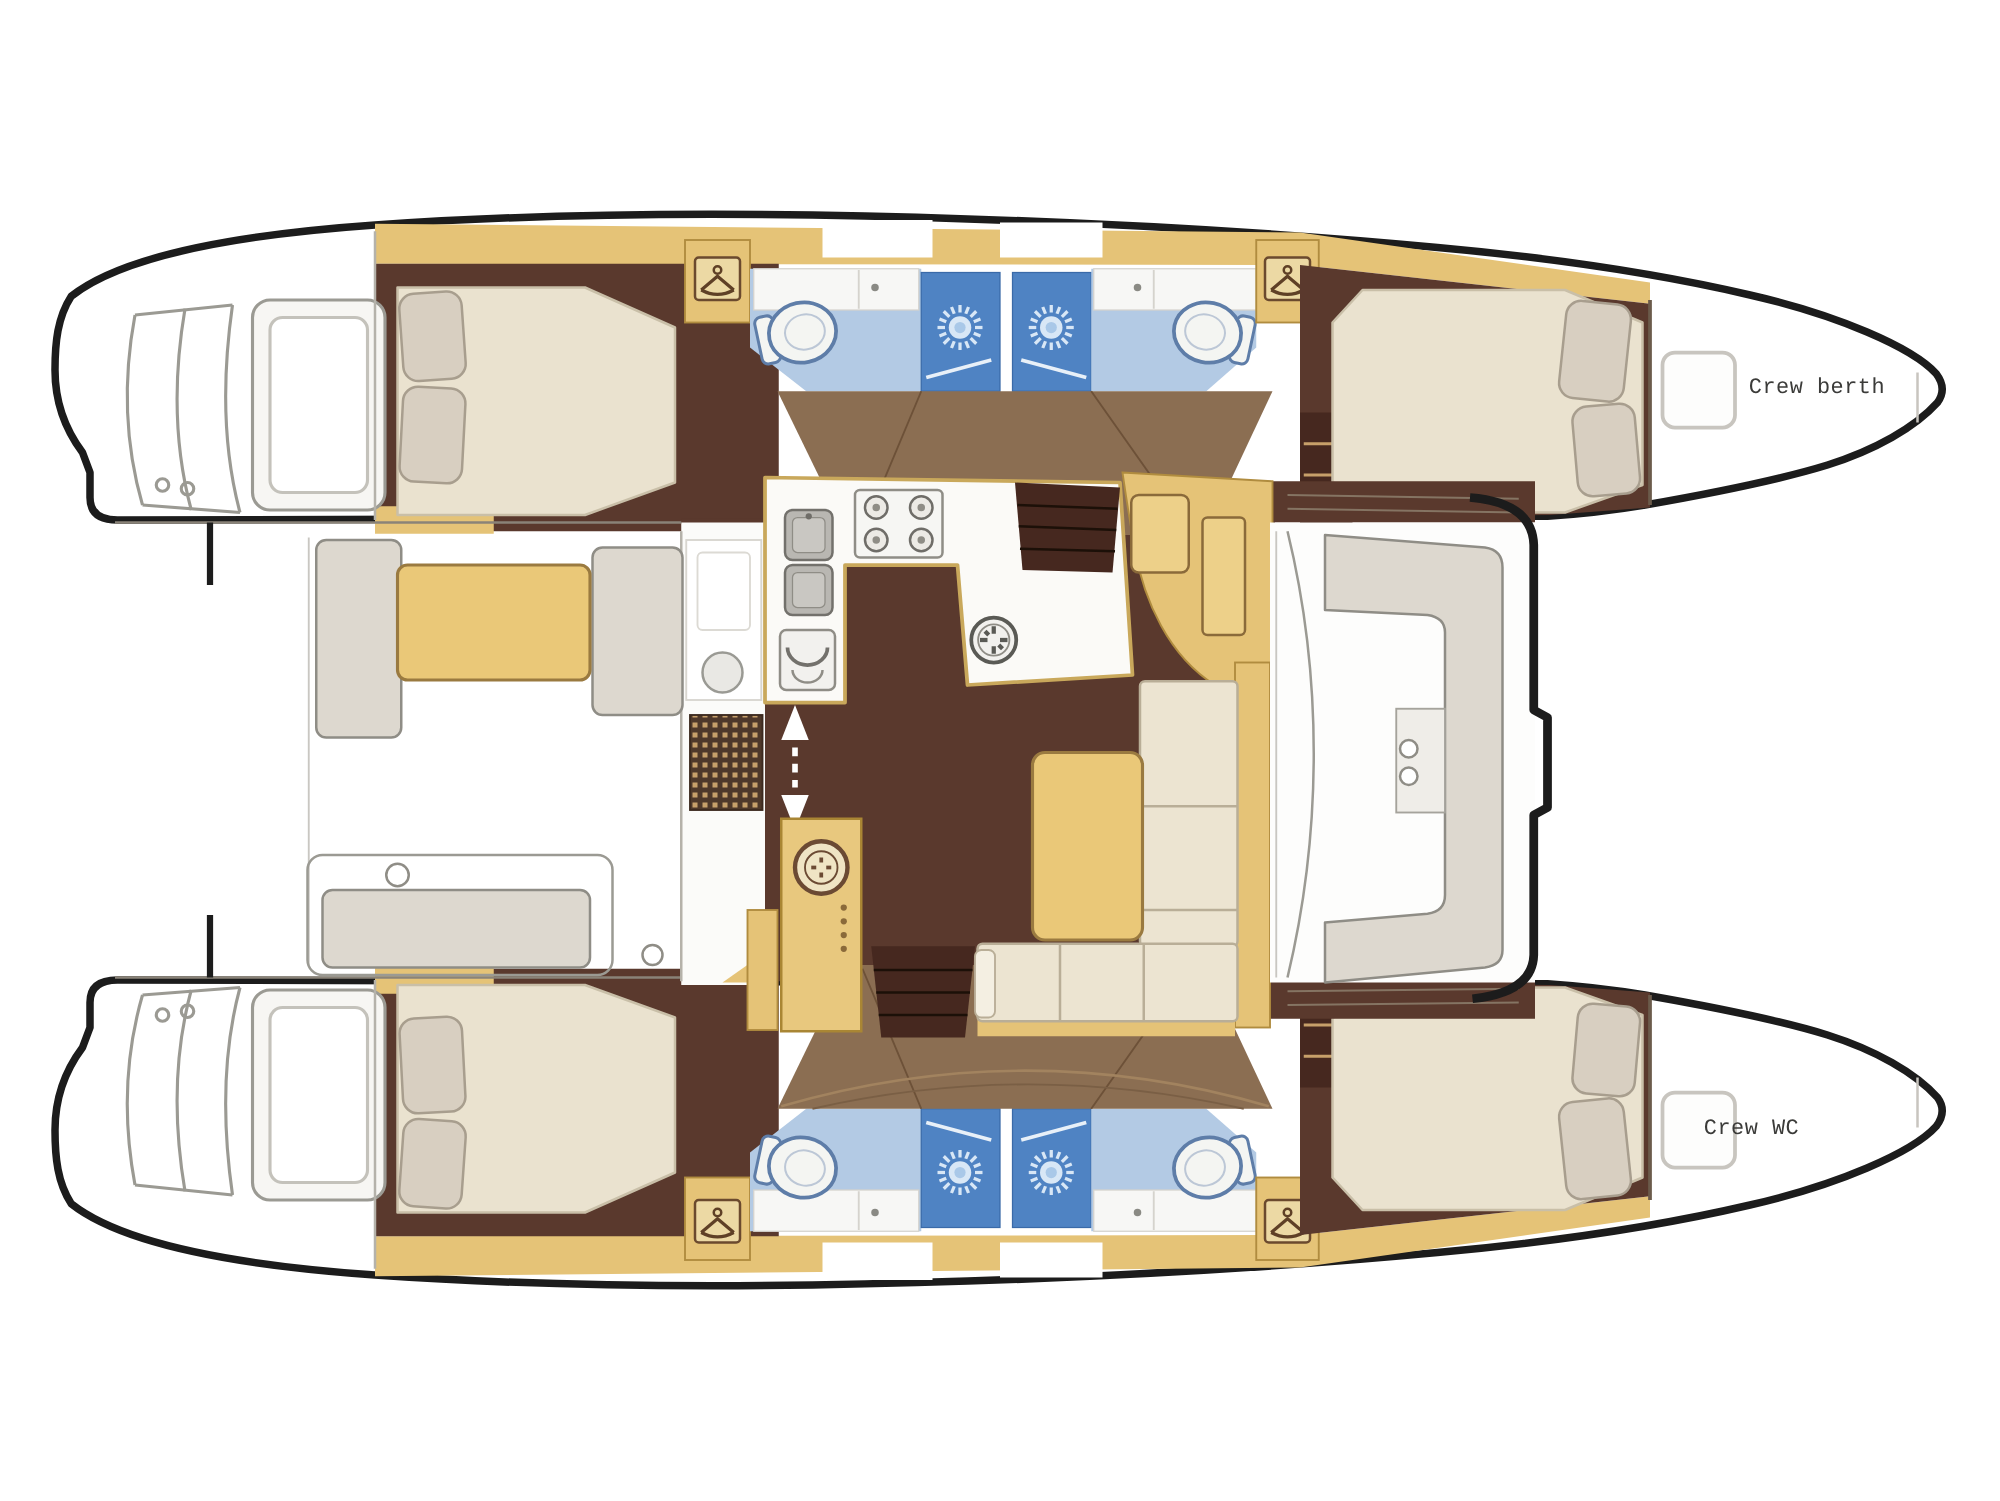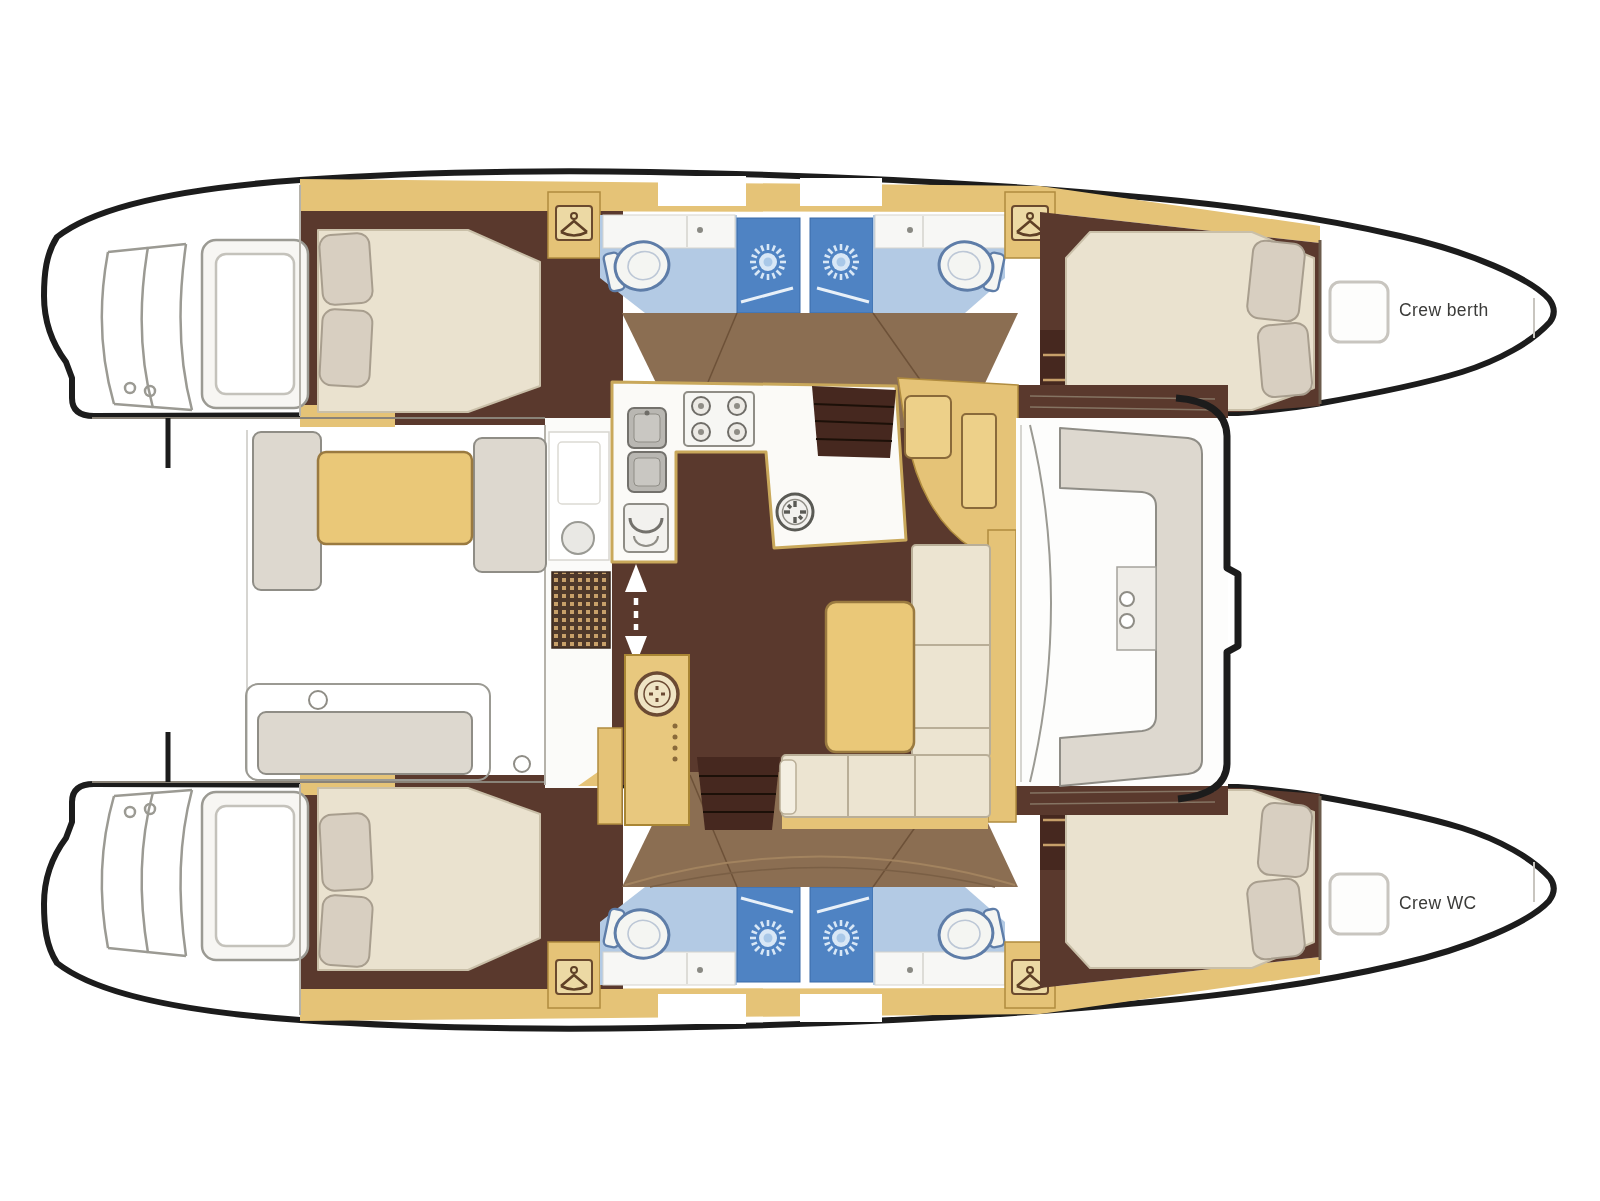--- a/index.html
+++ b/index.html
@@ -1,21 +1,21 @@
 <!DOCTYPE html>
 <html><head>
 <meta charset="utf-8">
 <style>
   html,body{margin:0;padding:0;background:#ffffff;}
   #stage{position:relative;width:1600px;height:1201px;background:#ffffff;overflow:hidden;
-         font-family:Liberation Sans, sans-serif;}
+         font-family:Liberation Mono, monospace;}
   #stage svg{position:absolute;left:0;top:0;}
   .plan-label{position:absolute;font-size:17.5px;color:#3b3b39;letter-spacing:.4px;white-space:nowrap;}
   #label-crew-berth{left:1399px;top:300px;}
-  #label-crew-wc{left:1399px;top:893px;}
+  #label-crew-wc{left:1363px;top:893px;}
 </style>
 </head>
 <body>
 
 <div id="stage">
 <svg width="1600" height="1201" viewBox="0 0 1600 1201">
   <defs>
     <pattern id="dotgrid" width="8" height="8" patternUnits="userSpaceOnUse">
       <rect width="8" height="8" fill="#4e382a"></rect>
       <rect x="2" y="2" width="4" height="4" fill="#c7a06a"></rect>

